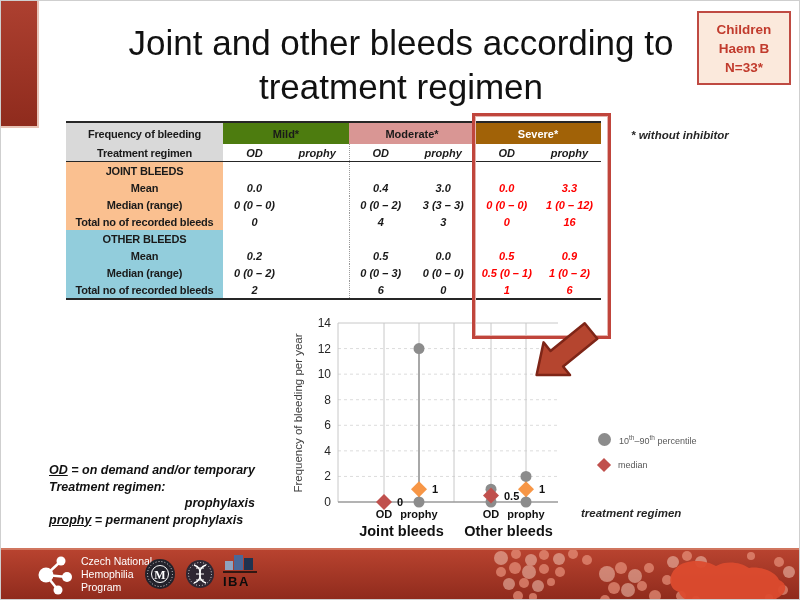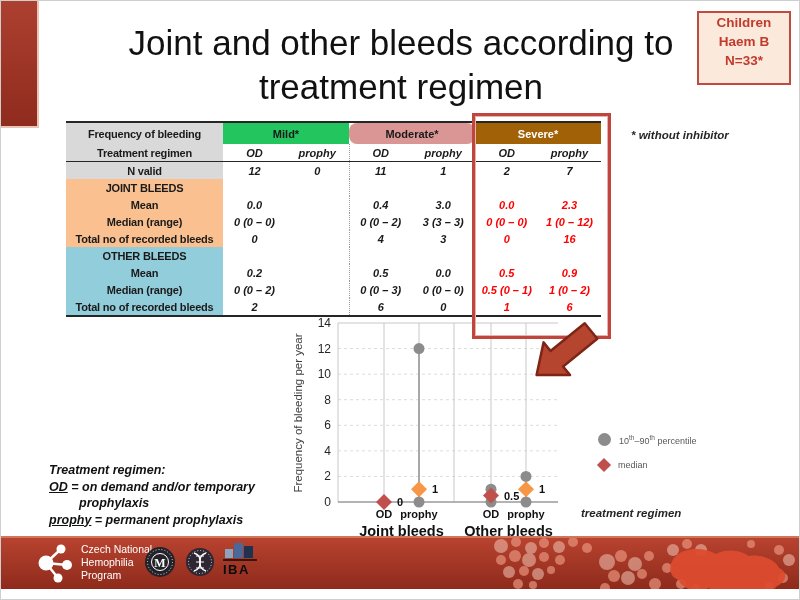--- a/index.html
+++ b/index.html
@@ -11,36 +11,36 @@
     background:linear-gradient(180deg,#ad4030,#8f2b1d);
     border-right:2px solid #e8c3b6;border-bottom:2px solid #e8c3b6;box-sizing:border-box;}
 
   
   #title{position:absolute;left:30px;top:20px;width:740px;text-align:center;
     font-size:35px;line-height:44px;color:#111;font-weight:400;}
 
   
   #badge{position:absolute;left:696px;top:10px;width:94px;height:74px;box-sizing:border-box;
     background:#fbe9dc;border:2.5px solid #bf4a42;color:#c13b2d;
-    font-size:13.5px;line-height:19px;font-weight:600;text-align:center;padding-top:0;}
+    font-size:13.5px;line-height:19px;font-weight:600;text-align:center;padding-top:7px;}
 
   
   #footnote{position:absolute;left:630px;top:128px;font-size:11.5px;font-style:italic;
     font-weight:700;color:#262626;}
 
   
   #tbl-wrap{position:absolute;left:65px;top:120px;width:535px;
     border-top:2.5px solid #262626;border-bottom:2.5px solid #262626;}
   table.data{border-collapse:collapse;table-layout:fixed;width:535px;}
   table.data td{height:17px;padding:0;font-size:11px;text-align:center;white-space:nowrap;overflow:hidden;}
   tr.hdr1 td{height:21px;}
   td.lab{background:#d9d9d9;font-weight:700;font-size:10.5px;letter-spacing:-0.2px;color:#1a1a1a;margin-left:33px;}
   td.ghdr{font-weight:700;font-size:13px;color:#1a1a1a;}
-  td.mild{background:#22c55e;}
-  td.mod{background:#d99694;border-radius:8px;}
+  td.mild{background:#4d7c0f;}
+  td.mod{background:#d99694;}
   td.sevh{background:#a16207;color:#fff;}
   td.joint{background:#fac090;font-weight:700;font-size:10.5px;letter-spacing:-0.2px;color:#1a1a1a;}
   td.other{background:#92cddc;font-weight:700;font-size:10.5px;letter-spacing:-0.2px;color:#1a1a1a;}
   td.secL{text-align:left;padding-left:4px;}
   td.val{font-style:italic;font-weight:600;color:#1a1a1a;}
   td.red{color:#fe0000;font-weight:700;}
   td.dotR{border-right:1px dotted #9a9a9a;}
   tr.hdr2 td{border-bottom:1px solid #262626;}
 
   
@@ -52,27 +52,27 @@
   #legend{position:absolute;left:597px;top:426px;width:170px;font-size:9px;color:#595959;}
   .lg-row{display:flex;align-items:center;height:25px;}
   .lg-circle{width:13px;height:13px;border-radius:50%;background:#8c8c8c;margin-right:8px;flex:0 0 auto;}
   .lg-diamond{width:10px;height:10px;background:#c0504d;transform:rotate(45deg);margin:0 9px 0 1px;flex:0 0 auto;}
   #legend sup{font-size:6.5px;}
 
   
   #note{position:absolute;left:48px;top:461px;font-size:12.5px;line-height:16.5px;
     font-style:italic;font-weight:700;color:#111;}
   #note .term{text-decoration:underline;}
-  #note .indent{padding-left:30px;}
+  #note .indent{padding-left:30px;text-align:right;}
 
   
   #arrow-svg{position:absolute;left:525px;top:320px;}
 
   
-  #footer{position:absolute;left:0;top:535px;width:800px;height:53px;
+  #footer{position:absolute;left:0;top:547px;width:800px;height:53px;
     background:linear-gradient(180deg,#b8432f,#8e2a1c);
     border-top:2px solid #d0765f;box-sizing:border-box;}
   #footer svg{position:absolute;top:0;}
   #cnhp-svg{left:0;}
   #deco-svg{left:380px;}
 </style>
 </head>
 <body>
 
 <div id="slide">
@@ -113,45 +113,36 @@
       <tr class="hdr2">
         <td class="lab">Treatment regimen</td>
         <td class="val">OD</td>
         <td class="val dotR">prophy</td>
         <td class="val">OD</td>
         <td class="val dotR">prophy</td>
         <td class="val">OD</td>
         <td class="val">prophy</td>
       </tr>
       <tr>
-        <td class="lab">N valid</td>
-        <td class="val">12</td>
-        <td class="val dotR">0</td>
-        <td class="val">11</td>
-        <td class="val dotR">1</td>
-        <td class="val">2</td>
-        <td class="val">7</td>
-      </tr>
-      <tr>
         <td class="joint secL">JOINT BLEEDS</td>
         <td class="val"></td>
         <td class="val dotR"></td>
         <td class="val"></td>
         <td class="val dotR"></td>
         <td class="val"></td>
         <td class="val"></td>
       </tr>
       <tr>
         <td class="joint">Mean</td>
         <td class="val">0.0</td>
         <td class="val dotR"></td>
         <td class="val">0.4</td>
         <td class="val dotR">3.0</td>
         <td class="val red">0.0</td>
-        <td class="val red">2.3</td>
+        <td class="val red">3.3</td>
       </tr>
       <tr>
         <td class="joint">Median (range)</td>
         <td class="val">0 (0 – 0)</td>
         <td class="val dotR"></td>
         <td class="val">0 (0 – 2)</td>
         <td class="val dotR">3 (3 – 3)</td>
         <td class="val red">0 (0 – 0)</td>
         <td class="val red">1 (0 – 12)</td>
       </tr>
@@ -267,22 +258,22 @@
       <span class="lg-circle"></span>
       <span><span>10</span><sup>th</sup><span>–90</span><sup>th</sup><span> percentile</span></span>
     </div>
     <div class="lg-row">
       <span class="lg-diamond"></span>
       <span>median</span>
     </div>
   </div>
 
   <div id="note">
+    <div><span class="term">OD</span><span> = on demand and/or temporary</span></div>
     <div>Treatment regimen:</div>
-    <div><span class="term">OD</span><span> = on demand and/or temporary</span></div>
     <div class="indent">prophylaxis</div>
     <div><span class="term">prophy</span><span> = permanent prophylaxis</span></div>
   </div>
 
   <div id="footer">
     <svg id="cnhp-svg" width="380" height="51" viewBox="0 0 380 51">
       <g>
         <line x1="45" y1="25" x2="60" y2="11" stroke="#fff" stroke-width="2.5"></line>
         <line x1="45" y1="25" x2="66" y2="27" stroke="#fff" stroke-width="2.5"></line>
         <line x1="45" y1="25" x2="57" y2="40" stroke="#fff" stroke-width="2.5"></line>

